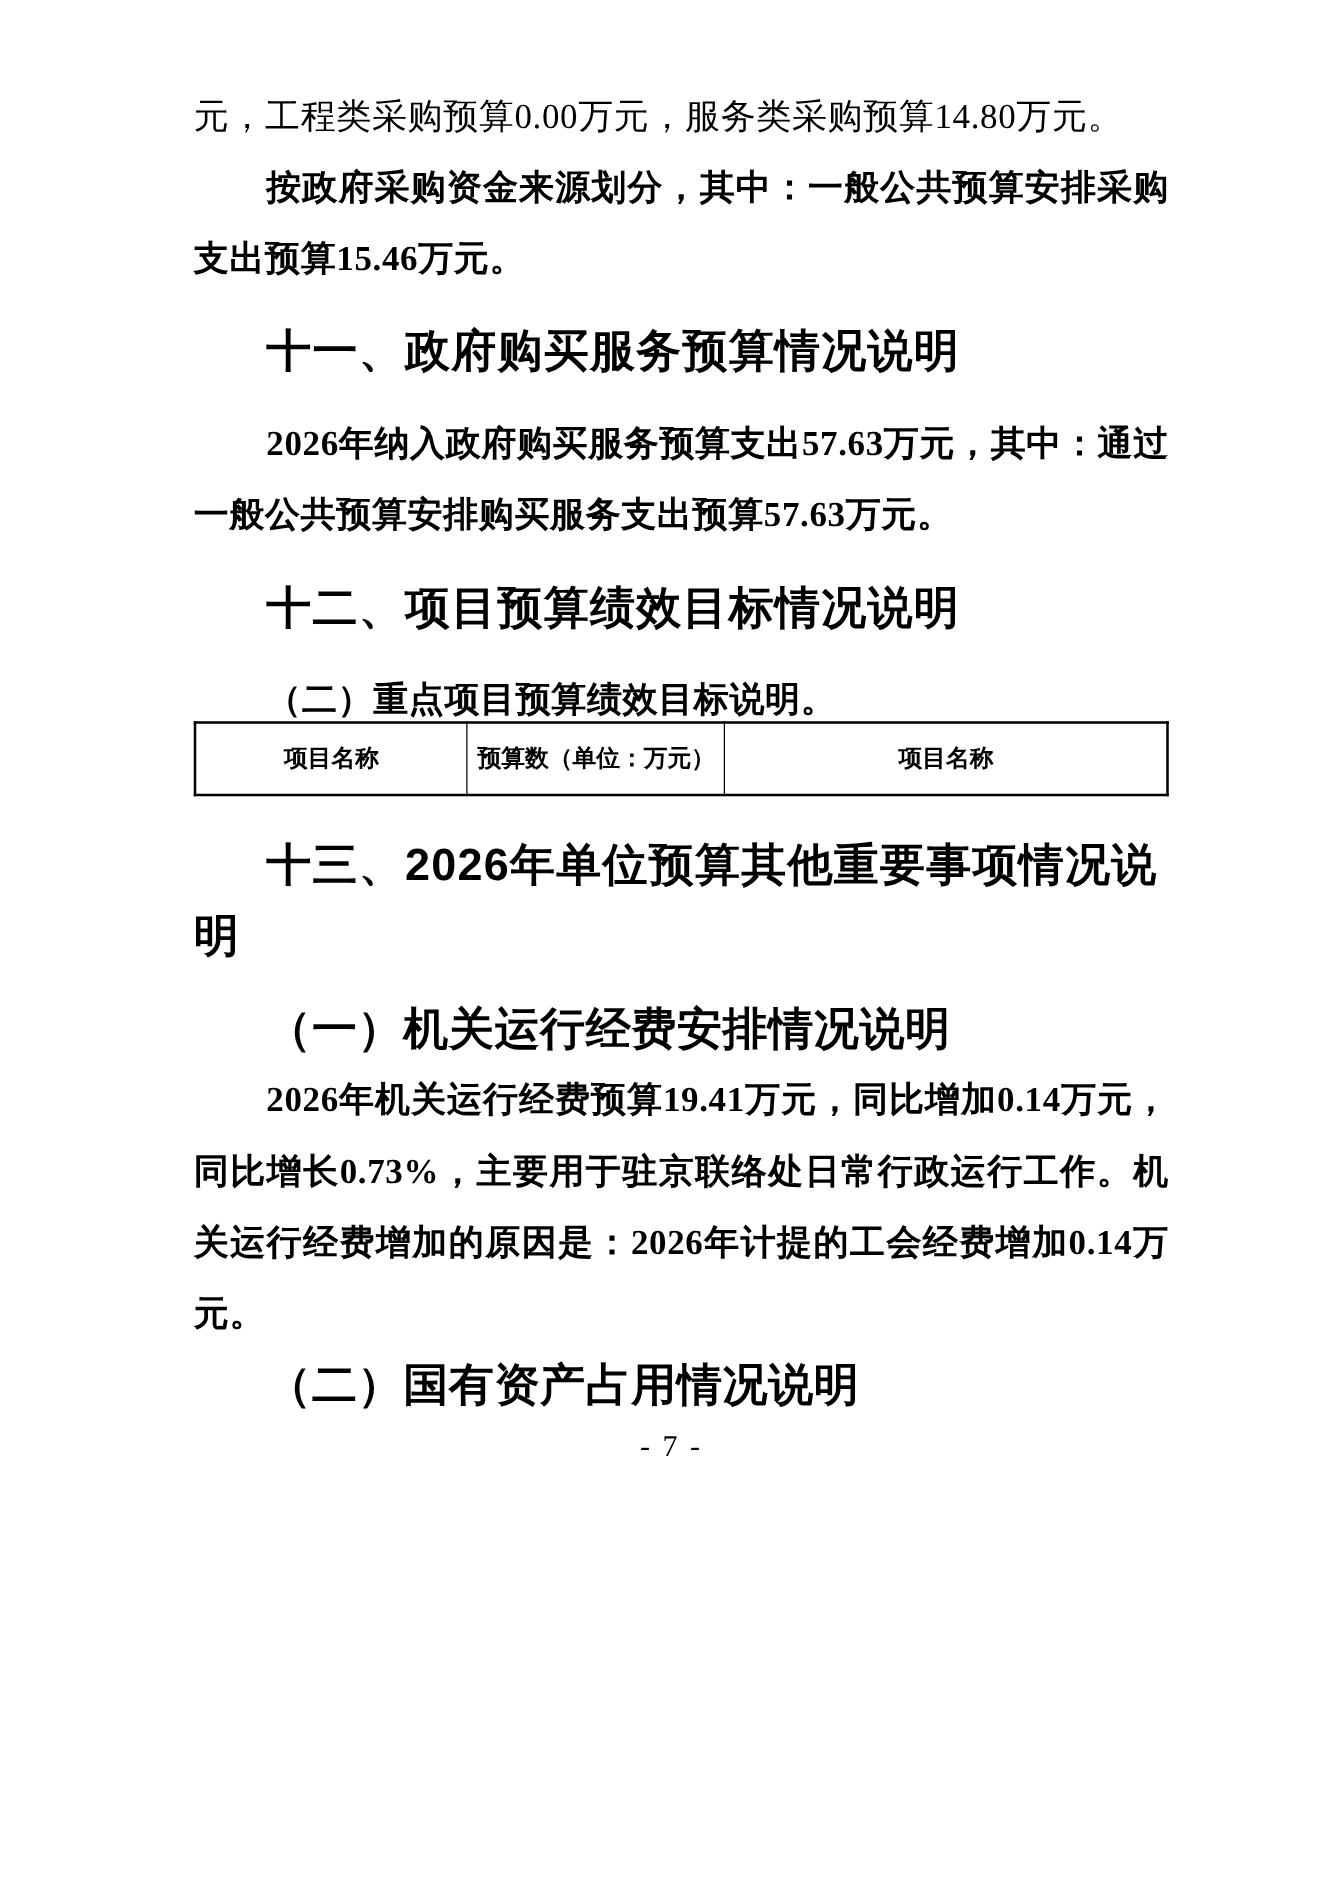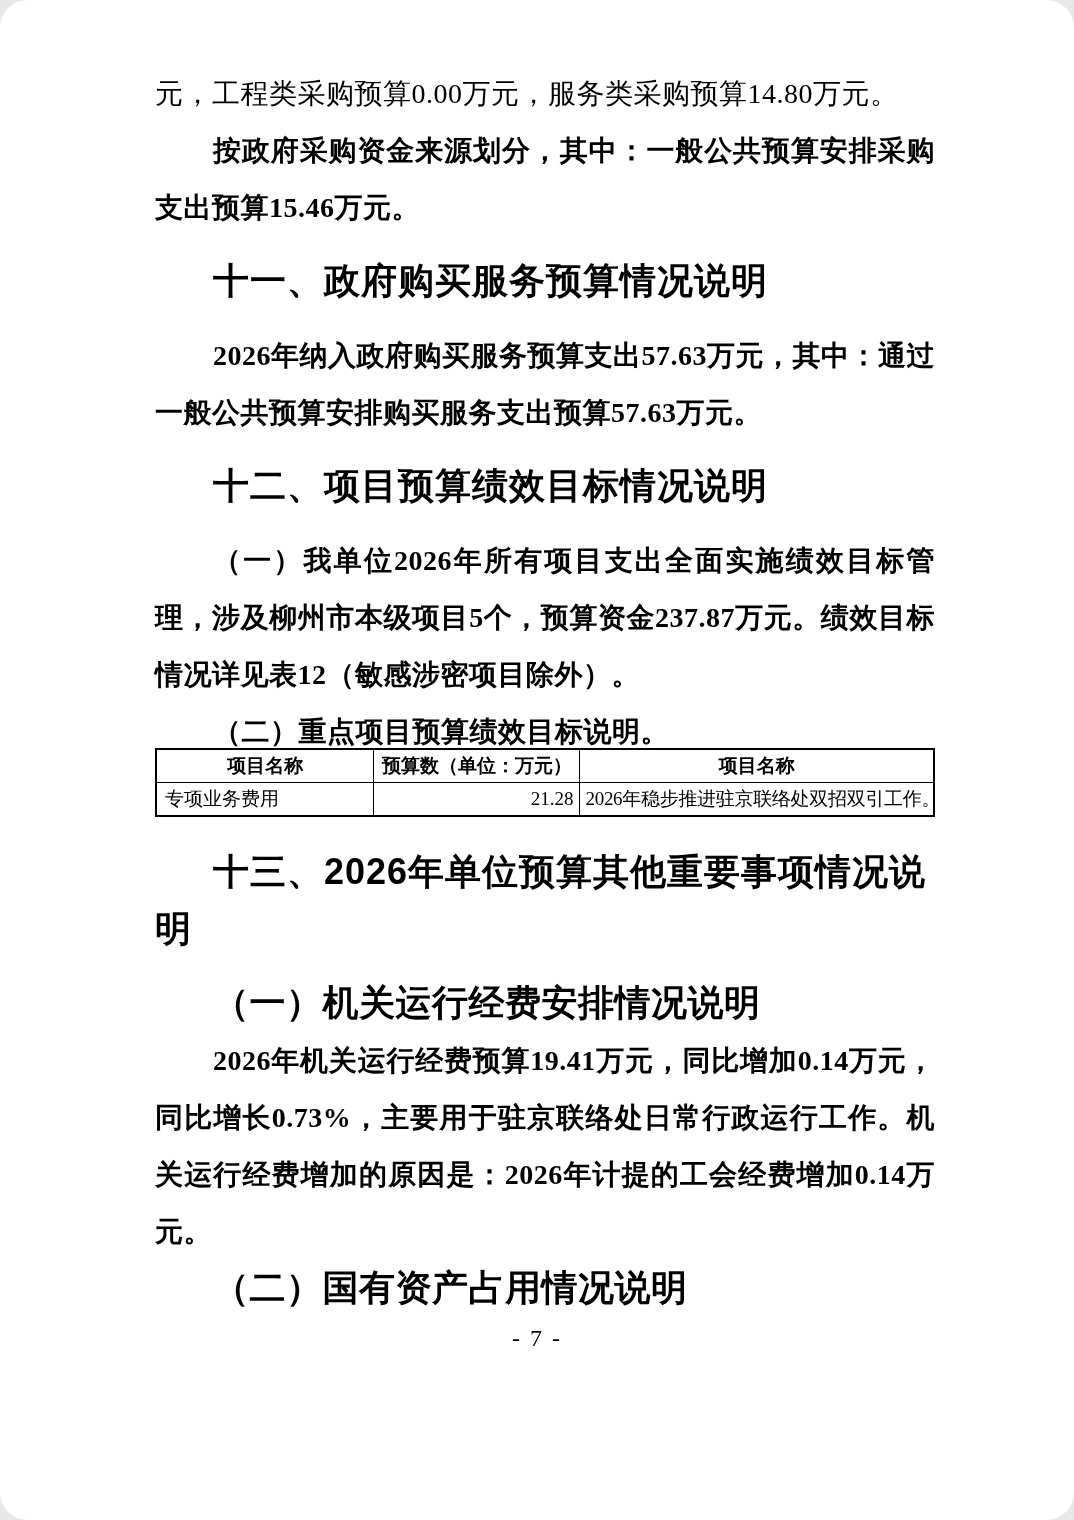--- a/index.html
+++ b/index.html
@@ -1,16 +1,16 @@
 <!DOCTYPE html>
 <html lang="zh"><head>
 <meta charset="utf-8">
 <style>
   html, body { margin: 0; padding: 0; background: #e8e8e8; }
-  * { box-sizing: border-box; border-radius: 27px; }
+  * { box-sizing: border-box; }
 
   .page {
     position: relative;
     width: 1074px;
     height: 1520px;
     margin: 0 auto;
     background: #ffffff;
     color: #000000;
     padding: 65px 139px 0 155px;
     overflow: hidden;
@@ -55,21 +55,21 @@
     width: 100%;
     margin-top: -12px;
     border-collapse: collapse;
     table-layout: fixed;
     border: 2px solid #000;
     font-size: 19px;
   }
   .perf-table th, .perf-table td {
     border: 1px solid #000;
     height: 29px;
-    padding: 3px 5px;
+    padding: 15px 5px;
     vertical-align: middle;
     overflow: hidden;
     white-space: nowrap;
   }
   .perf-table th { font-weight: bold; text-align: center; }
   .perf-table td.name-cell  { text-align: left;  padding-left: 8px; }
   .perf-table td.num-cell   { text-align: right; padding-right: 6px; }
   .perf-table td.target-cell{ text-align: left;  padding-left: 5px; letter-spacing: -0.3px; }
 
   .page-footer {
@@ -88,43 +88,37 @@
   <p class="para">元，工程类采购预算0.00万元，服务类采购预算14.80万元。</p>
 
   <p class="para indent">按政府采购资金来源划分，其中：一般公共预算安排采购支出预算15.46万元。</p>
 
   <h2 class="main-heading">十一、政府购买服务预算情况说明</h2>
 
   <p class="para indent">2026年纳入政府购买服务预算支出57.63万元，其中：通过一般公共预算安排购买服务支出预算57.63万元。</p>
 
   <h2 class="main-heading">十二、项目预算绩效目标情况说明</h2>
 
-  <p class="para indent">（一）我单位2026年所有项目支出全面实施绩效目标管理，涉及柳州市本级项目5个，预算资金237.87万元。绩效目标情况详见表12（敏感涉密项目除外）。</p>
 
   <p class="para indent">（二）重点项目预算绩效目标说明。</p>
 
   <table class="perf-table">
     <colgroup>
       <col style="width:28%">
       <col style="width:26.5%">
       <col style="width:45.5%">
     </colgroup>
     <thead>
       <tr>
         <th>项目名称</th>
         <th>预算数（单位：万元）</th>
         <th>项目名称</th>
       </tr>
     </thead>
     <tbody>
-      <tr>
-        <td class="name-cell">专项业务费用</td>
-        <td class="num-cell">21.28</td>
-        <td class="target-cell">2026年稳步推进驻京联络处双招双引工作。</td>
-      </tr>
     </tbody>
   </table>
 
   <h2 class="main-heading after-table">十三、2026年单位预算其他重要事项情况说明</h2>
 
   <h3 class="sub-heading">（一）机关运行经费安排情况说明</h3>
 
   <p class="para indent">2026年机关运行经费预算19.41万元，同比增加0.14万元，同比增长0.73%，主要用于驻京联络处日常行政运行工作。机关运行经费增加的原因是：2026年计提的工会经费增加0.14万元。</p>
 
   <h3 class="sub-heading">（二）国有资产占用情况说明</h3>

